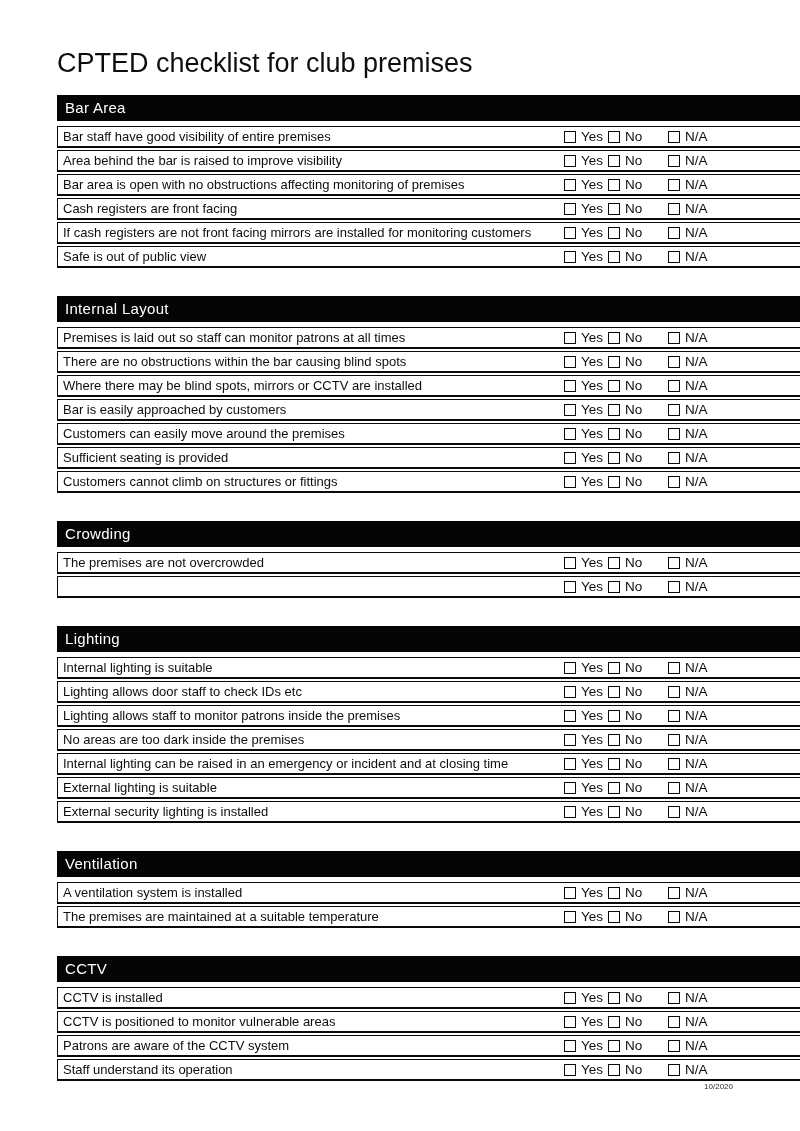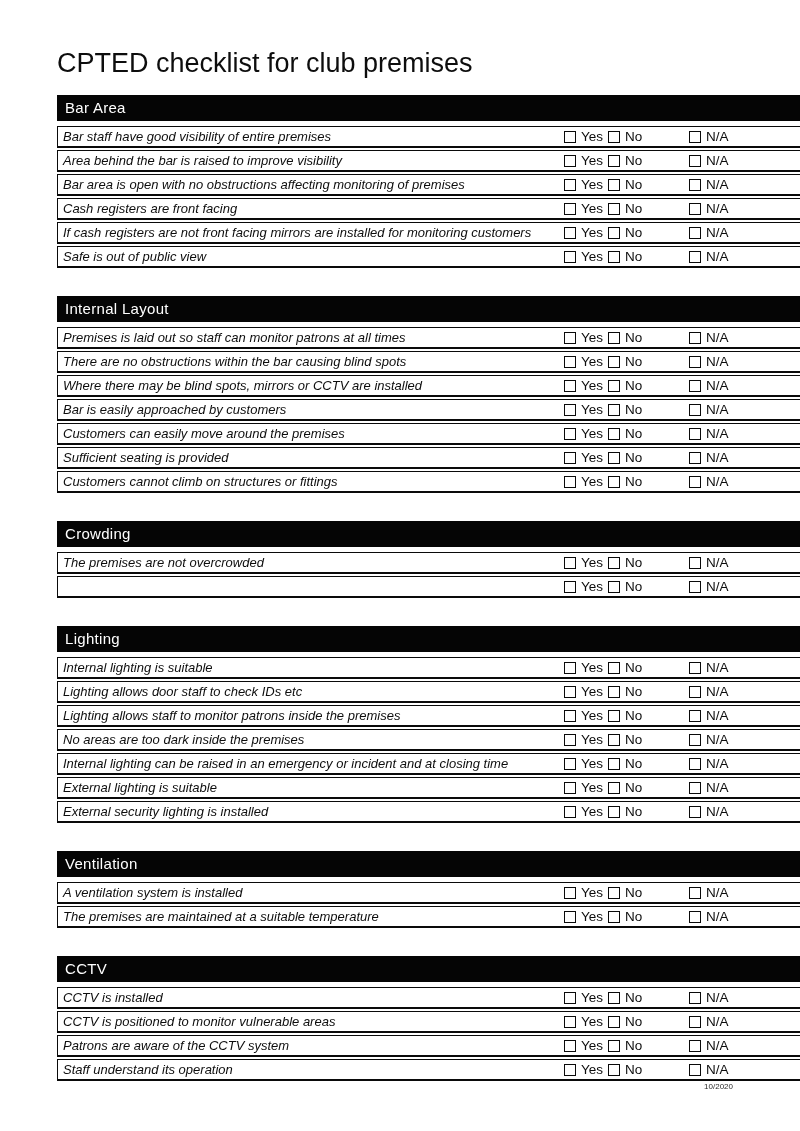--- a/index.html
+++ b/index.html
@@ -57,33 +57,32 @@
   }
   .question {
     position: absolute;
     left: 5px;
     top: 0;
     height: 19px;
     line-height: 20px;
     font-size: 13px;
     color: #0d0d0d;
     white-space: nowrap;
-    font-style: italic;
   }
   .opt {
     position: absolute;
     top: 0;
     height: 19px;
     display: flex;
     align-items: center;
     gap: 5px;
   }
   .opt-yes { left: 506px; }
   .opt-no  { left: 550px; justify-content: space-between; }
-  .opt-na  { left: 631px; }
+  .opt-na  { left: 610px; }
   .box {
     display: inline-block;
     width: 12px;
     height: 12px;
     border: 1.5px solid #0a0a0a;
     background: #ffffff;
     cursor: pointer;
   }
   .opt-label {
     font-size: 13.5px;

